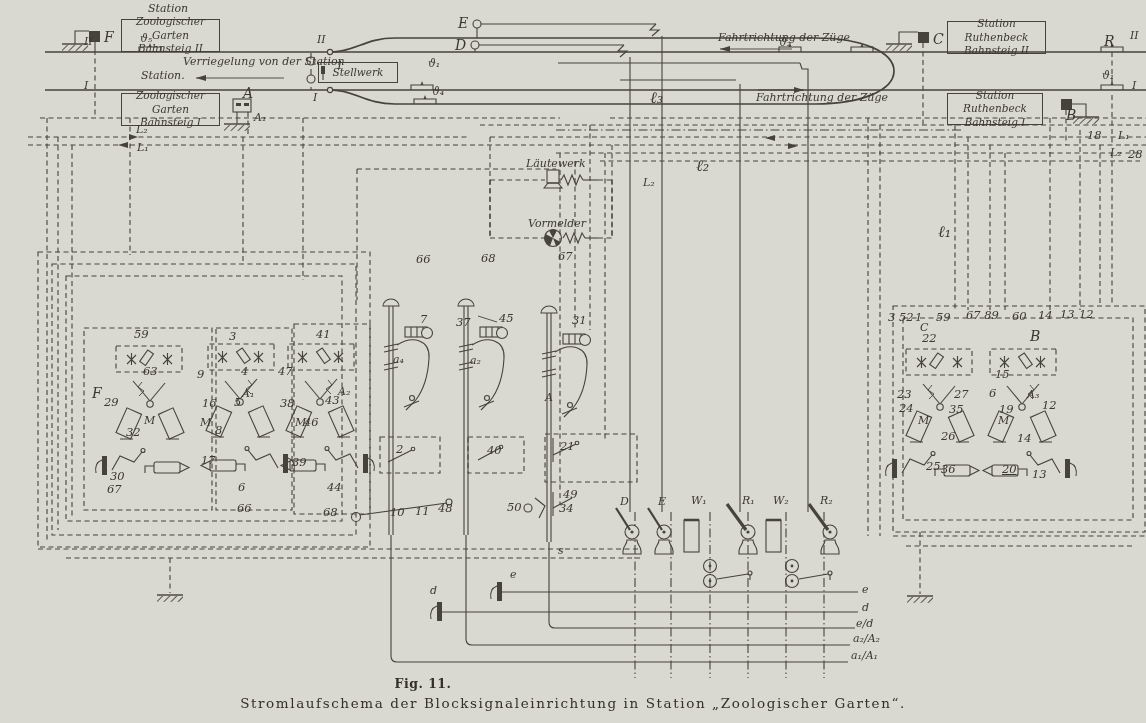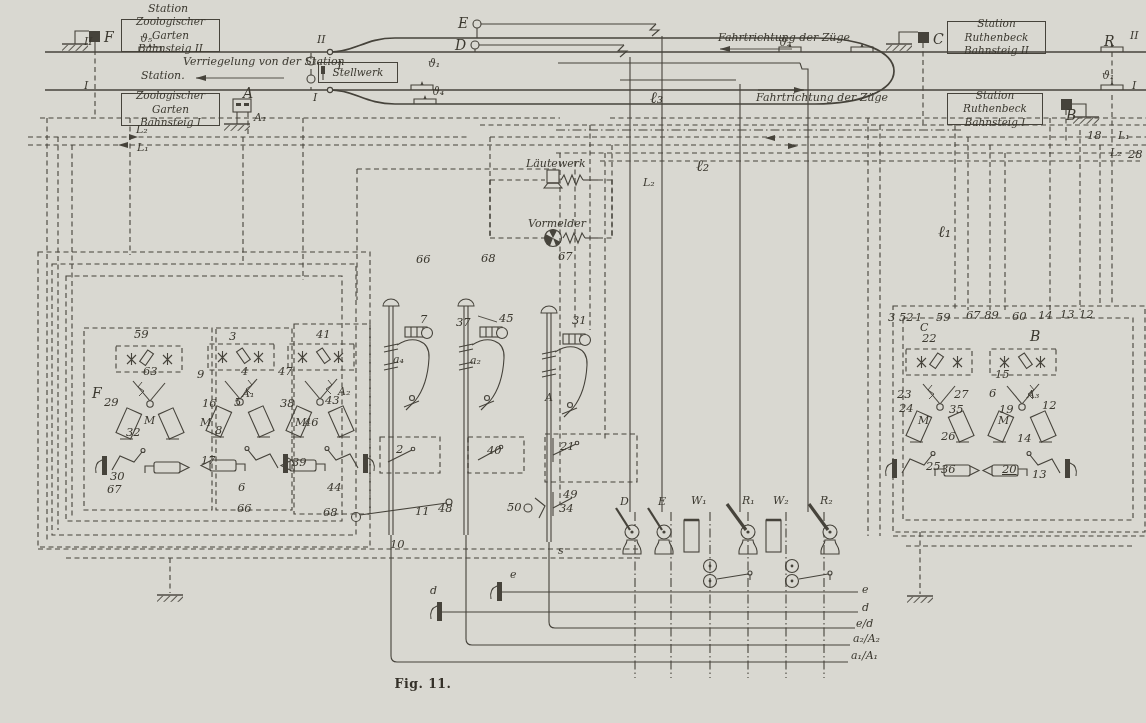--- a/index.html
+++ b/index.html
@@ -440,21 +440,21 @@
       <span class="lbl n" style="left: 572px; top: 315px;">31</span>
       <span class="lbl s" style="left: 393px; top: 354px;">a₄</span>
       <span class="lbl s" style="left: 470px; top: 355px;">a₂</span>
       <span class="lbl s" style="left: 545px; top: 392px;">A</span>
       <span class="lbl n" style="left: 396px; top: 444px;">2</span>
       <span class="lbl n" style="left: 487px; top: 445px;">40</span>
       <span class="lbl n" style="left: 560px; top: 441px;">21</span>
       <span class="lbl n" style="left: 563px; top: 489px;">49</span>
       <span class="lbl n" style="left: 559px; top: 503px;">34</span>
       <span class="lbl n" style="left: 507px; top: 502px;">50</span>
-      <span class="lbl n" style="left: 390px; top: 507px; margin-top: 32px;">10</span>
+      <span class="lbl n" style="left: 390px; top: 507px;">10</span>
       <span class="lbl n" style="left: 415px; top: 506px;">11</span>
       <span class="lbl n" style="left: 438px; top: 503px;">48</span>
       <span class="lbl s" style="left: 558px; top: 545px;">s</span>
       <span class="lbl n" style="left: 134px; top: 329px;">59</span>
       <span class="lbl n" style="left: 143px; top: 366px;">63</span>
       <span class="lbl n" style="left: 229px; top: 331px;">3</span>
       <span class="lbl n" style="left: 316px; top: 329px;">41</span>
       <span class="lbl n" style="left: 197px; top: 369px;">9</span>
       <span class="lbl n" style="left: 241px; top: 366px;">4</span>
       <span class="lbl n" style="left: 278px; top: 366px;">47</span>
@@ -517,14 +517,15 @@
       <span class="lbl s" style="left: 851px; top: 650px;">a₁/A₁</span>
       <span class="lbl s" style="left: 620px; top: 496px;">D</span>
       <span class="lbl s" style="left: 658px; top: 496px;">E</span>
       <span class="lbl s" style="left: 691px; top: 495px;">W₁</span>
       <span class="lbl s" style="left: 742px; top: 495px;">R₁</span>
       <span class="lbl s" style="left: 773px; top: 495px;">W₂</span>
       <span class="lbl s" style="left: 820px; top: 495px;">R₂</span>
     </div>
 
 <div class="figcap" id="figlabel">Fig. 11.</div>
+<div class="figcap" id="caption">Stromlaufschema der Blocksignaleinrichtung in Station „Zoologischer Garten“.</div>
 
 </div>
 
 </body></html>

